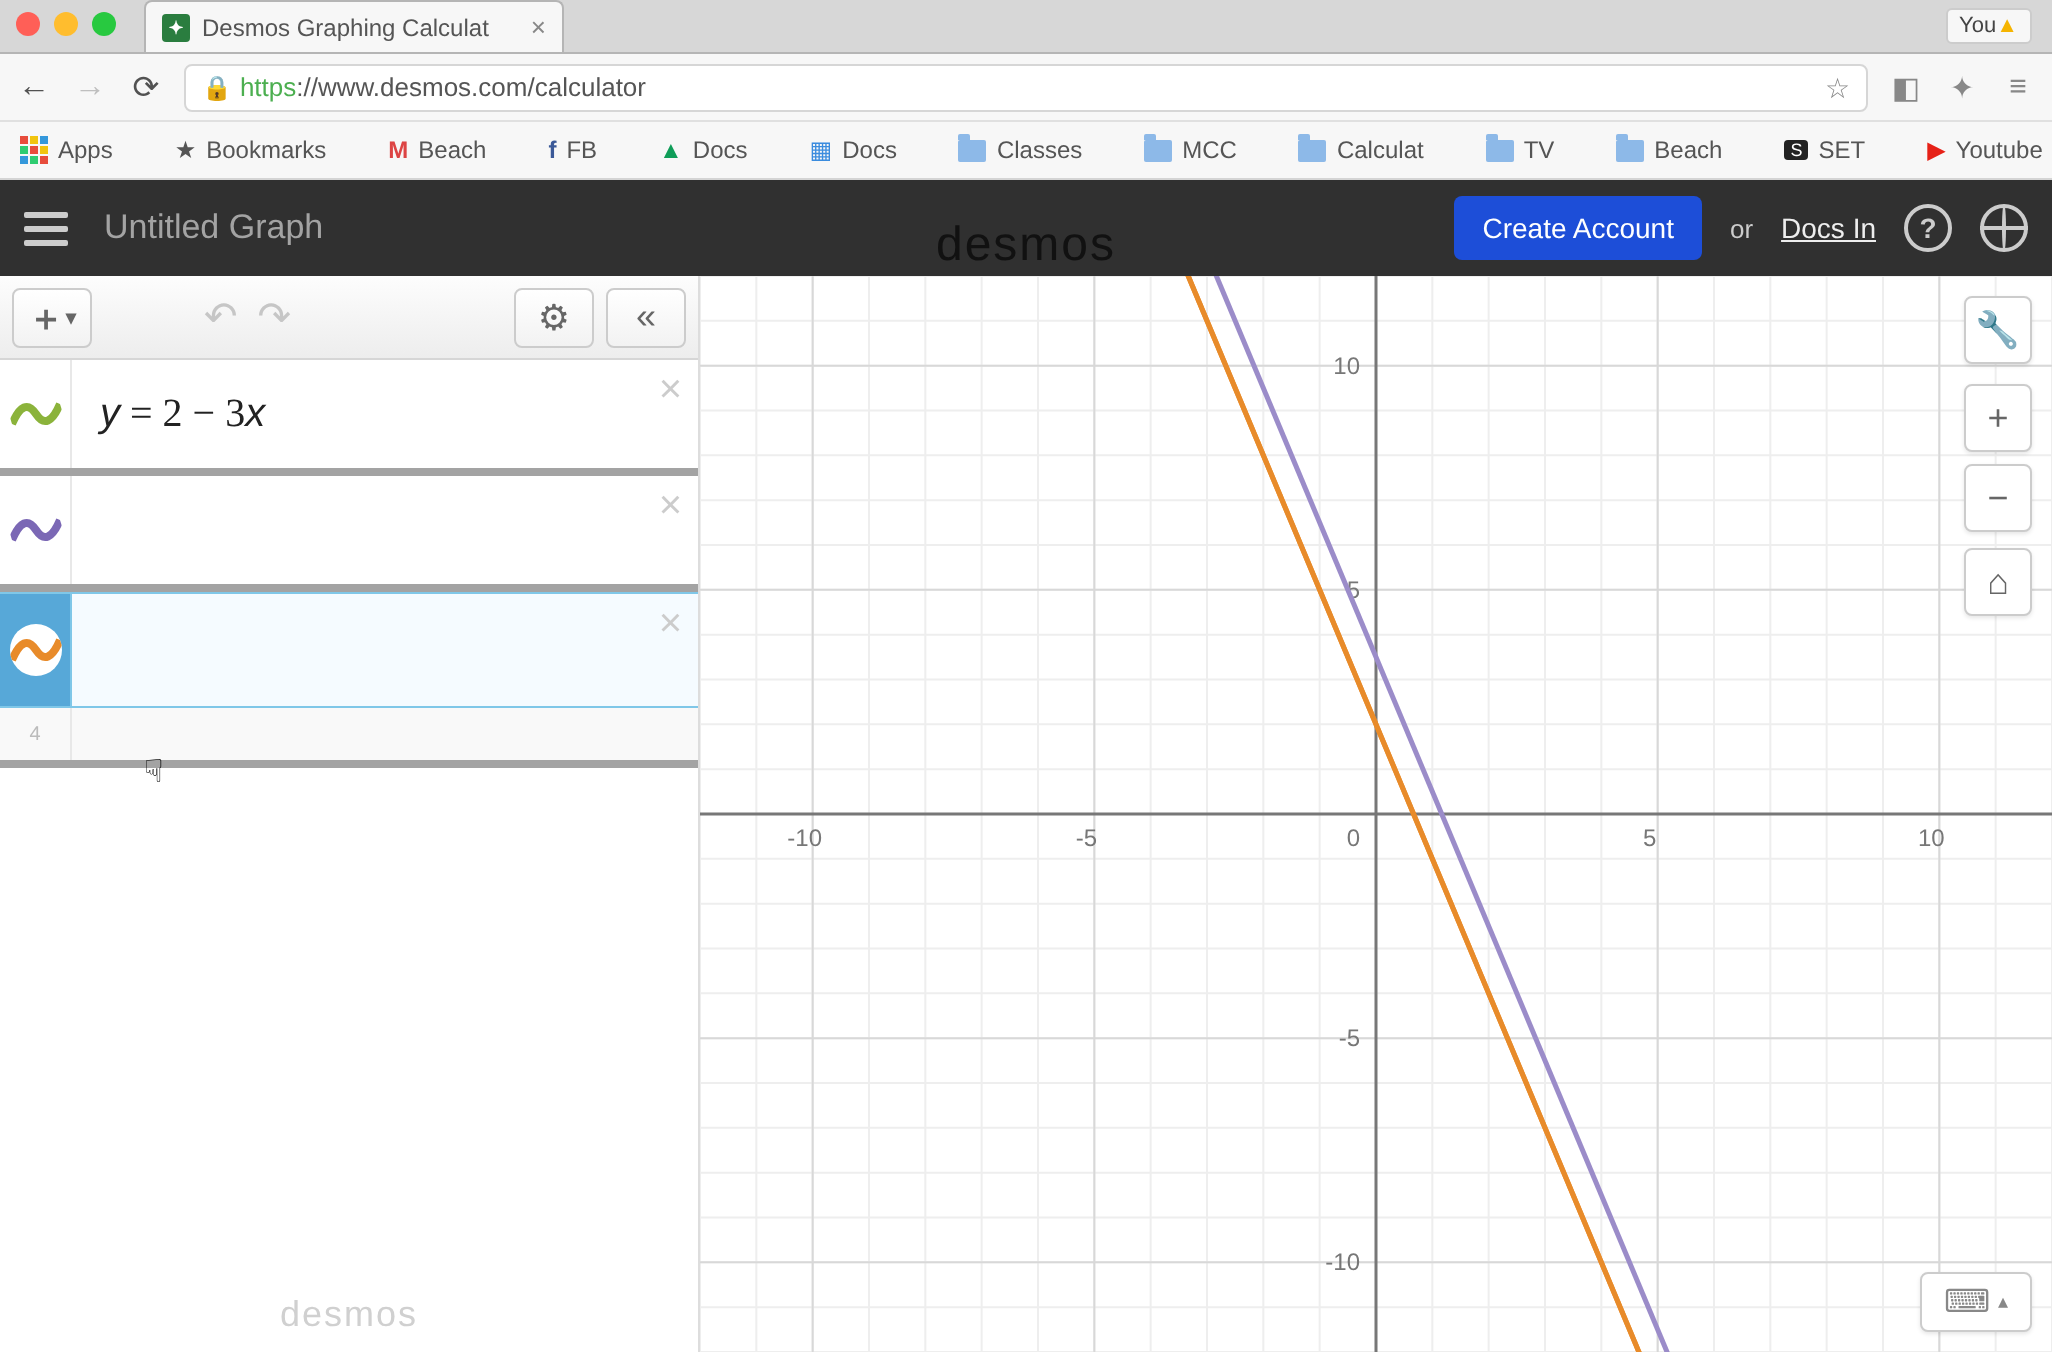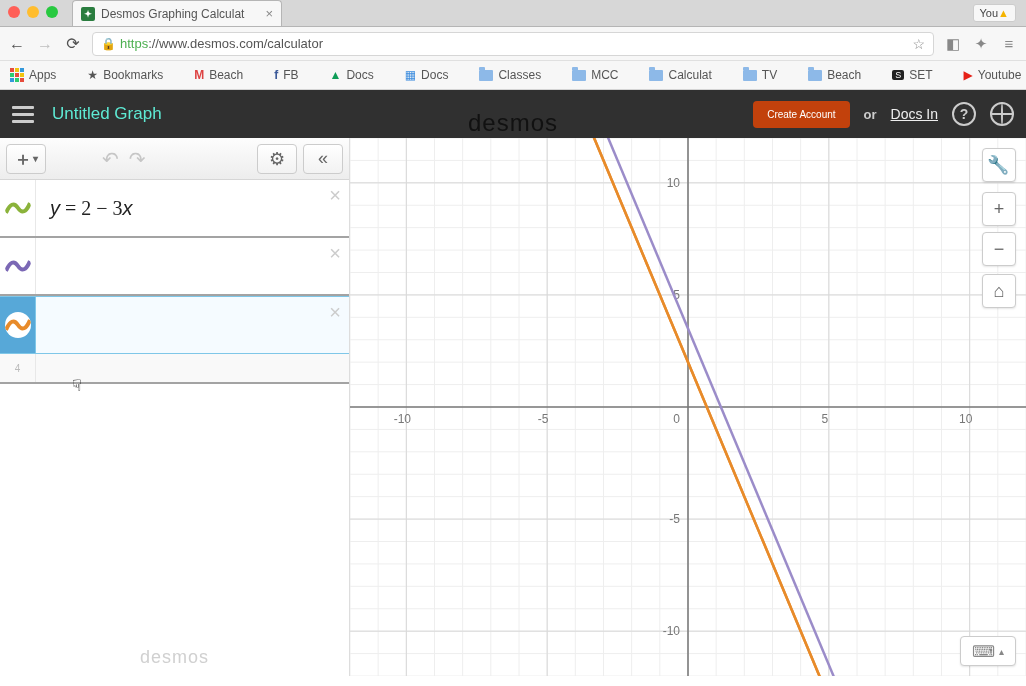--- a/index.html
+++ b/index.html
@@ -33,44 +33,44 @@
 .bm-apps div { width:4px; height:4px; }
 .folder { width: 14px; height: 11px; background: #8db9e8; border-radius: 1px; position: relative; }
 .folder::before { content:''; position:absolute; top:-3px; left:0; width:6px; height:3px; background:#8db9e8; border-radius:1px 1px 0 0;}
 .bm-star { color: #555; }
 .bm-more { margin-left: auto; color: #777; display:flex; align-items:center; gap:8px;}
 
 
 .desmos-header { height: 48px; background: #303030; display: flex; align-items: center; padding: 0 12px; gap: 18px; }
 .hamburger { width: 22px; display: flex; flex-direction: column; gap: 4px; }
 .hamburger div { height: 3px; background: #ccc; border-radius: 1px; }
-.graph-title { color: #5eead4; font-size: 17px; font-weight: 300; }
+.graph-title { color: #a3a3a3; font-size: 17px; font-weight: 300; }
 .desmos-logo { position: absolute; left: 50%; transform: translateX(-50%); color: #111; font-size: 24px; font-weight: 500; letter-spacing: 1px; font-family: Arial; top: 109px; }
 .header-right { margin-left: auto; display: flex; align-items: center; gap: 14px; }
-.create-account { background: #c2410c; color: #fff; padding: 8px 14px; border-radius: 4px; font-size: 10px; border:none;}
-.or-text { color: #ccc; font-size: 13px; font-weight: bold; }
+.create-account { background: #1d4ed8; color: #fff; padding: 8px 14px; border-radius: 4px; font-size: 14px; border:none;}
+.or-text { color: #ccc; font-size: 13px; }
 .sign-in { color: #eee; font-size: 14px; text-decoration: underline; }
 .help-circle { width: 24px; height: 24px; border: 2px solid #ccc; border-radius: 50%; display:flex; align-items:center; justify-content:center; color:#ccc; font-size:14px; font-weight:bold;}
 .globe { width:24px; height:24px; border:2px solid #ccc; border-radius:50%; position:relative; color:#ccc;}
 .globe::before{content:'';position:absolute;left:-2px;right:-2px;top:9px;height:2px;background:#ccc;}
 .globe::after{content:'';position:absolute;top:-2px;bottom:-2px;left:9px;width:2px;background:#ccc;border-radius:50%;}
 
 
 .main { display: flex; height: 538px; }
 
 
 .expr-panel { width: 350px; background: #fff; border-right: 1px solid #ddd; display: flex; flex-direction: column; }
 .expr-toolbar { height: 42px; background: linear-gradient(#fdfdfd,#ededed); border-bottom: 1px solid #d6d6d6; display: flex; align-items: center; padding: 0 6px; gap: 6px; }
 .tb-btn { height: 30px; min-width: 40px; border: 1px solid #ccc; border-radius: 4px; background: linear-gradient(#fff,#f2f2f2); display: flex; align-items: center; justify-content: center; color: #666; font-size: 18px; }
 .tb-btn.add { font-weight: bold; }
 .tb-undo { margin-left: 50px; color:#c6c6c6; font-size:20px; display:flex; gap:10px;}
 .tb-right { margin-left: auto; display: flex; gap: 6px; }
 
 .expr-list { flex: 1; position: relative; }
-.expr-row { display: flex; align-items: center; height: 58px; border-bottom: 2px solid #a3a3a3; position: relative; }
+.expr-row { display: flex; align-items: center; height: 58px; border-bottom: 4px solid #a3a3a3; position: relative; }
 .expr-row.active { background: #f5fbff; border-top:1px solid #7fc7e8; border-bottom:1px solid #7fc7e8; }
 .expr-badge { width: 36px; height: 100%; display: flex; align-items: center; justify-content: center; border-right: 1px solid #e8e8e8; }
 .expr-row.active .expr-badge { background:#57a8d8; border-right-color:#7fc7e8;}
 .wave-icon { width: 26px; height: 26px; border-radius: 50%; position: relative; overflow: hidden; }
 .expr-text { flex: 1; padding: 0 14px; font-family: "Times New Roman", serif; font-size: 20px; font-style: italic; color: #222; }
 .expr-text .var { font-style: italic; }
 .expr-text .num, .expr-text .op { font-style: normal; font-family: "Times New Roman", serif;}
 .expr-close { position: absolute; right: 8px; top: 4px; color: #ccc; font-size: 20px; font-weight: 300; }
 .cursor-blink { display: inline-block; width: 1px; height: 20px; background: #222; vertical-align: middle; margin-left:1px;}
 

